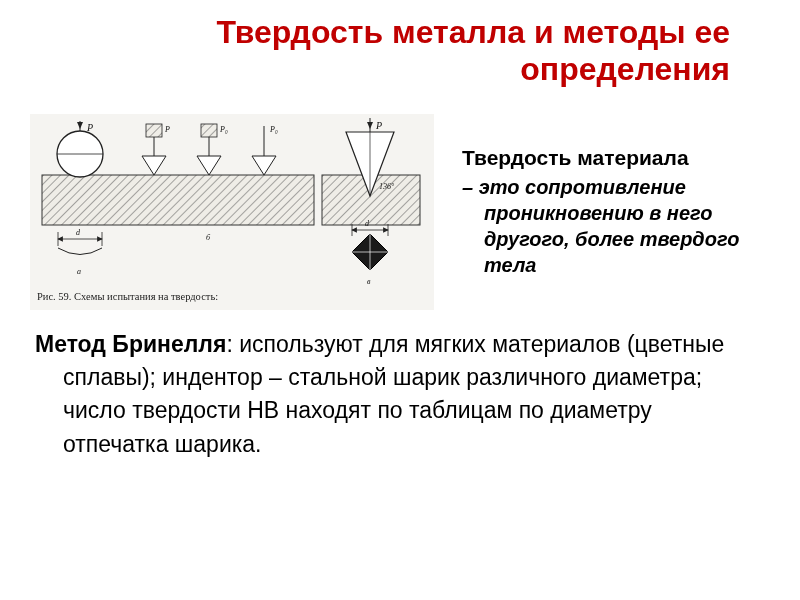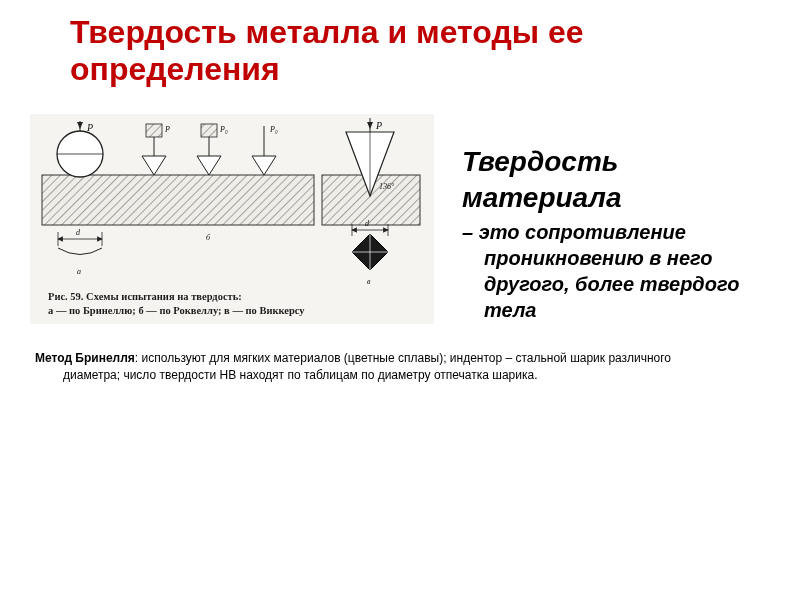--- a/index.html
+++ b/index.html
@@ -1,40 +1,40 @@
 <!DOCTYPE html>
 <html><head>
 <meta charset="utf-8">
 <style>
   html, body { margin: 0; padding: 0; background: #fff; }
   .slide {
     width: 800px; height: 600px; background: #ffffff; overflow: hidden;
     font-family: "Liberation Sans", sans-serif; color: #000; position: relative;
   }
   .title {
-    width: 660px; margin: 14px auto 0; text-align: left;
+    width: 660px; margin: 14px auto 0; text-align: right;
     font-size: 32px; font-weight: bold; line-height: 1.15; color: #c00000;
   }
   .content-row { display: flex; align-items: flex-start; margin: 26px 0 0 30px; }
   .figure { flex: 0 0 auto; width: 400px; background: #f5f4f1; padding: 4px 2px 6px 2px; }
   .figure svg { display: block; }
   .figure svg text {
     font-family: "Liberation Serif", serif; font-style: italic;
     font-size: 10px; fill: #111;
   }
   .figure svg text.small { font-size: 8px; }
   .caption {
-    font-family: "Liberation Serif", serif; font-weight: bold;
-    font-size: 10.5px; line-height: 1.35; color: #1c1c1c; margin: 4px 0 0 16px;
+    font-family: "Liberation Serif", serif; font-weight: normal;
+    font-size: 10.5px; line-height: 1.35; color: #1c1c1c; margin: 4px 0 0 5px;
   }
   .definition { margin: 30px 0 0 28px; width: 290px; font-weight: bold; font-size: 20px; line-height: 1.3; }
   .definition p { margin: 0; }
-  .def-line1 { font-size: 28px; margin-bottom: 3px !important; font-style: italic; }
+  .def-line1 { font-size: 21px; margin-bottom: 3px !important; }
   .def-line2 { padding-left: 22px; text-indent: -22px; font-style: italic; }
-  .body-text { margin-top: 26px; padding: 0 72px 0 35px; font-size: 12px; line-height: 1.45; }
+  .body-text { margin-top: 18px; padding: 0 72px 0 35px; font-size: 23px; line-height: 1.45; }
   .body-text p { margin: 0; padding-left: 28px; text-indent: -28px; }
   .body-text b { font-weight: bold; }
 </style>
 </head>
 <body>
 
 <div class="slide">
 
   <div class="title">Твердость металла и методы ее определения</div>
 
@@ -101,21 +101,20 @@
           <text x="333" y="108" class="small">d</text>
           <polygon points="338,116 356,134 338,152 320,134" fill="#1a1a1a" stroke="#000"></polygon>
           <line x1="320" y1="134" x2="356" y2="134" stroke="#fff" stroke-width="0.7"></line>
           <line x1="338" y1="116" x2="338" y2="152" stroke="#fff" stroke-width="0.7"></line>
           <text x="335" y="166" class="small">в</text>
         </g>
       </svg>
 
       <div class="caption">
         <div>Рис. 59. Схемы испытания на твердость:</div>
-        <div>а — по Бринеллю; б — по Роквеллу; в — по Виккерсу</div>
       </div>
     </div>
 
     <div class="definition">
       <p class="def-line1">Твердость материала</p>
       <p class="def-line2">– это сопротивление проникновению в него другого, более твердого тела</p>
     </div>
 
   </div>
 

